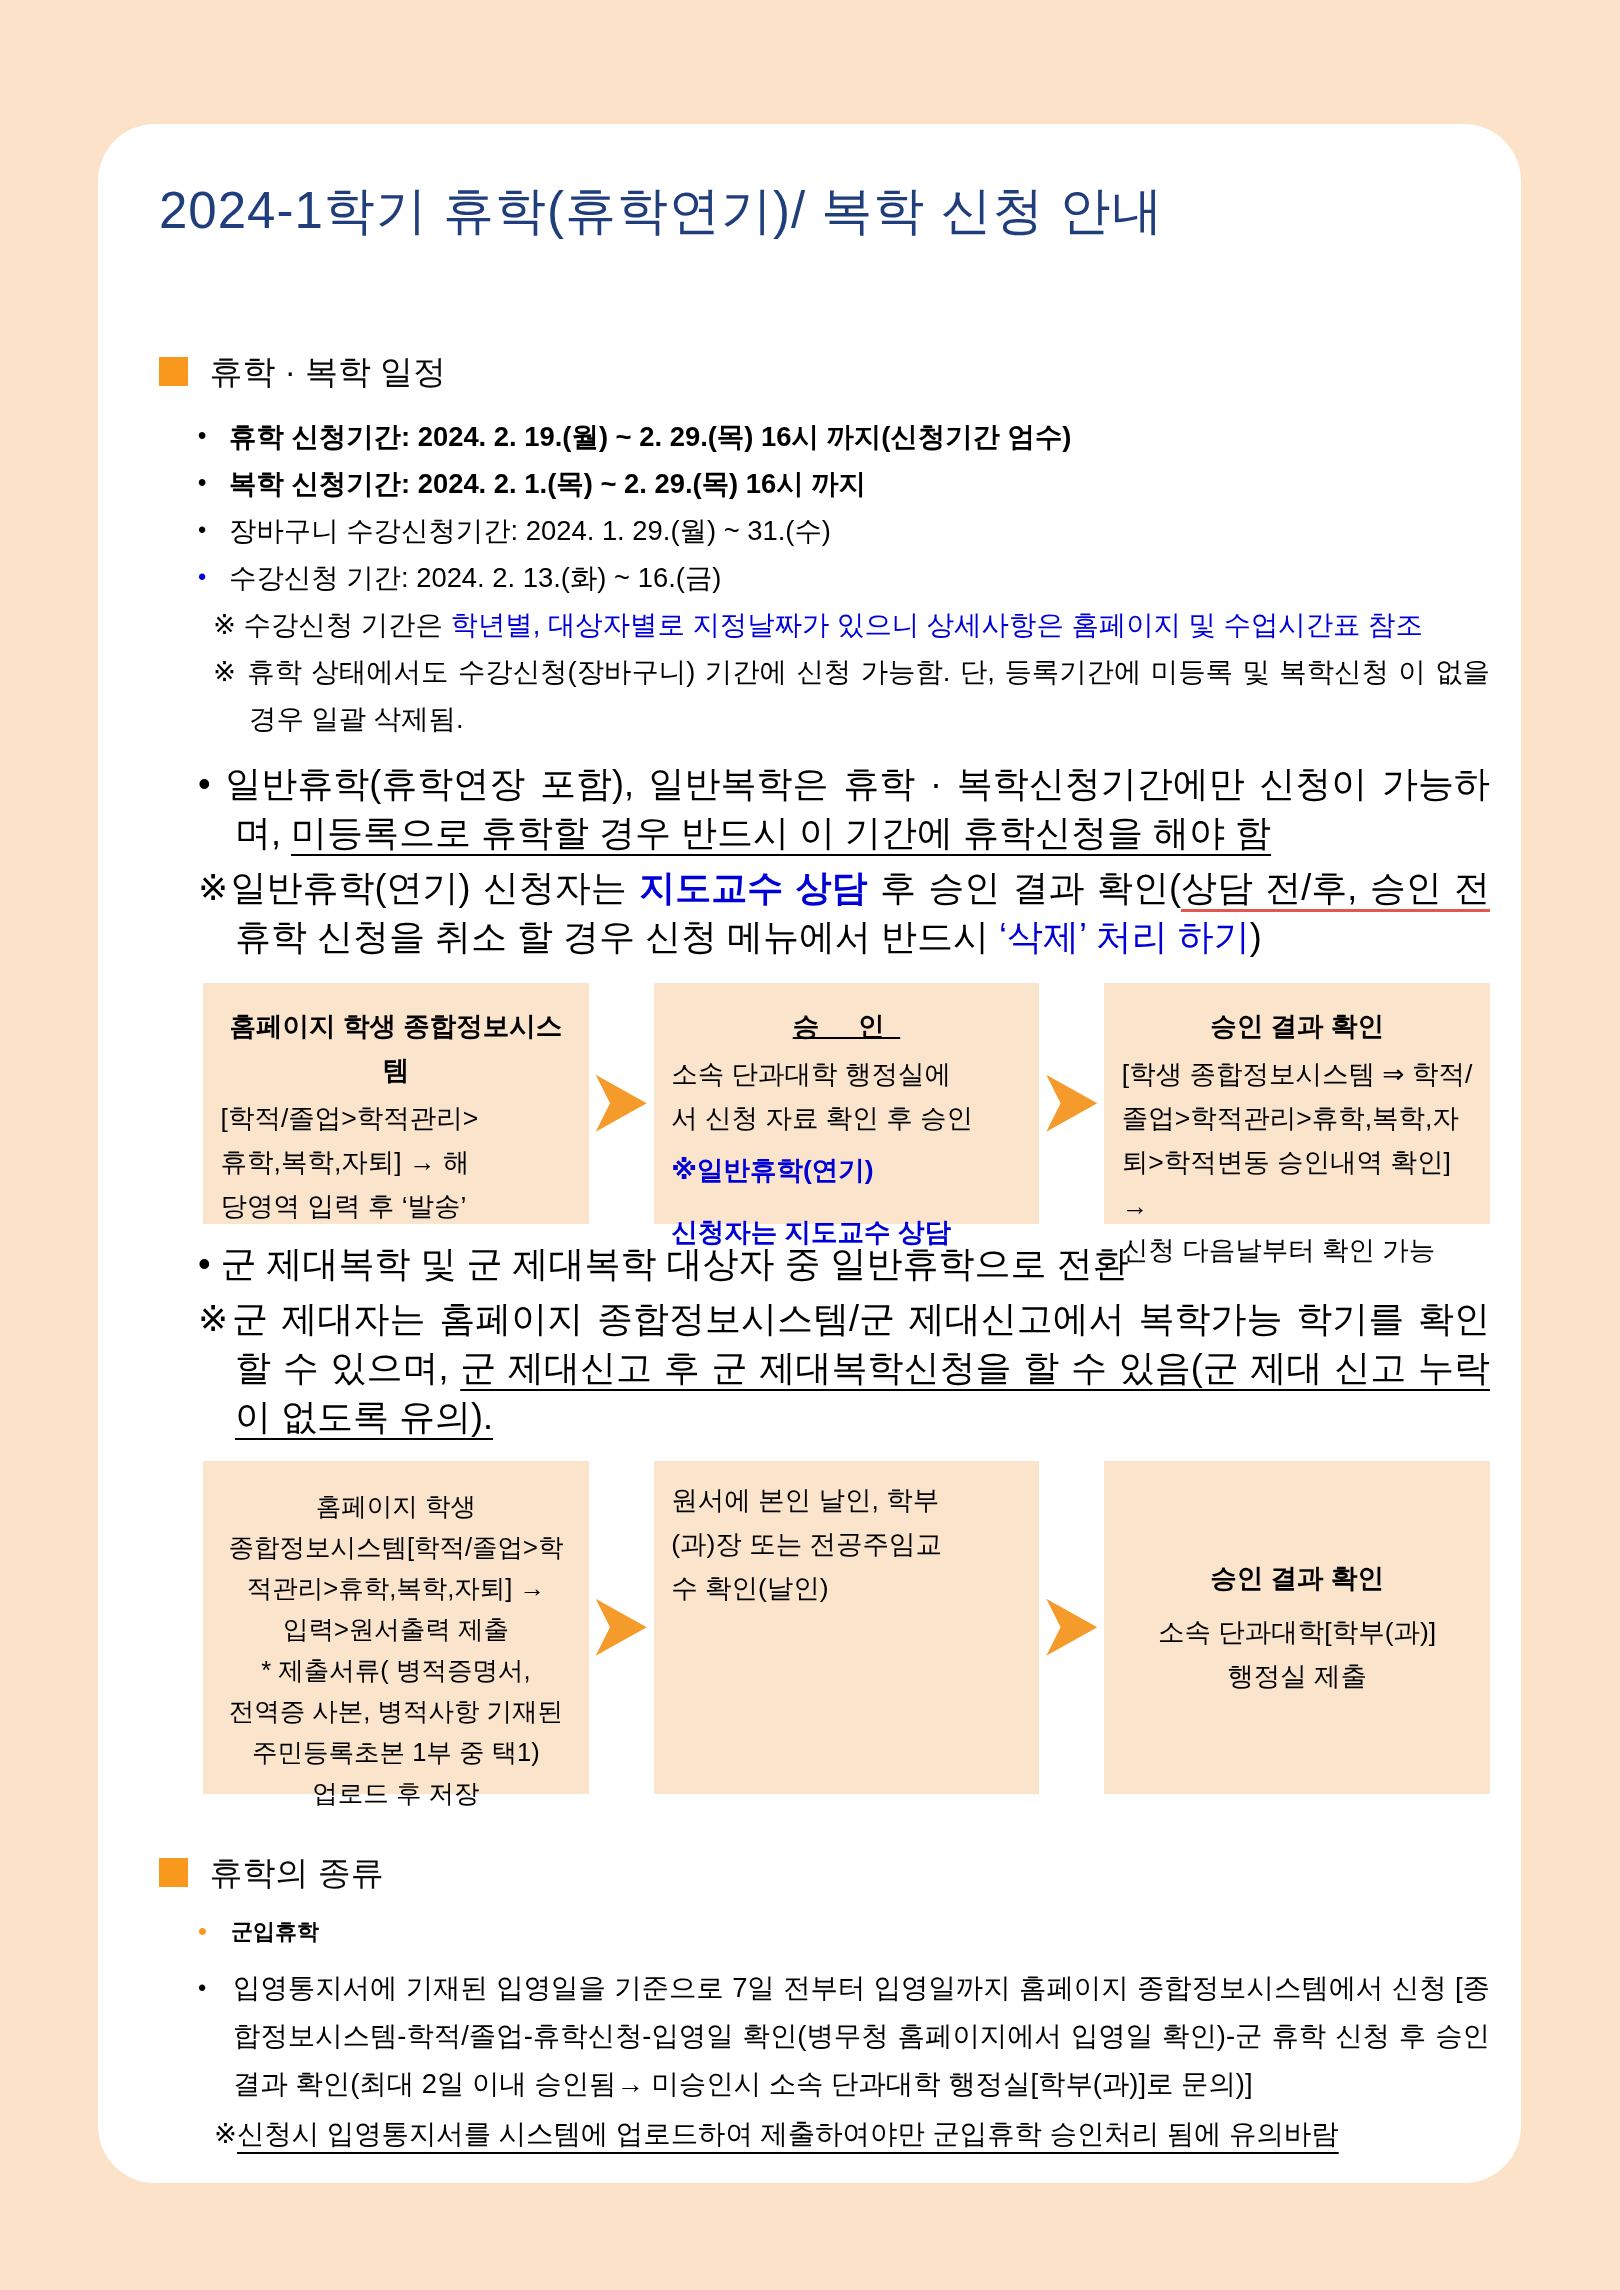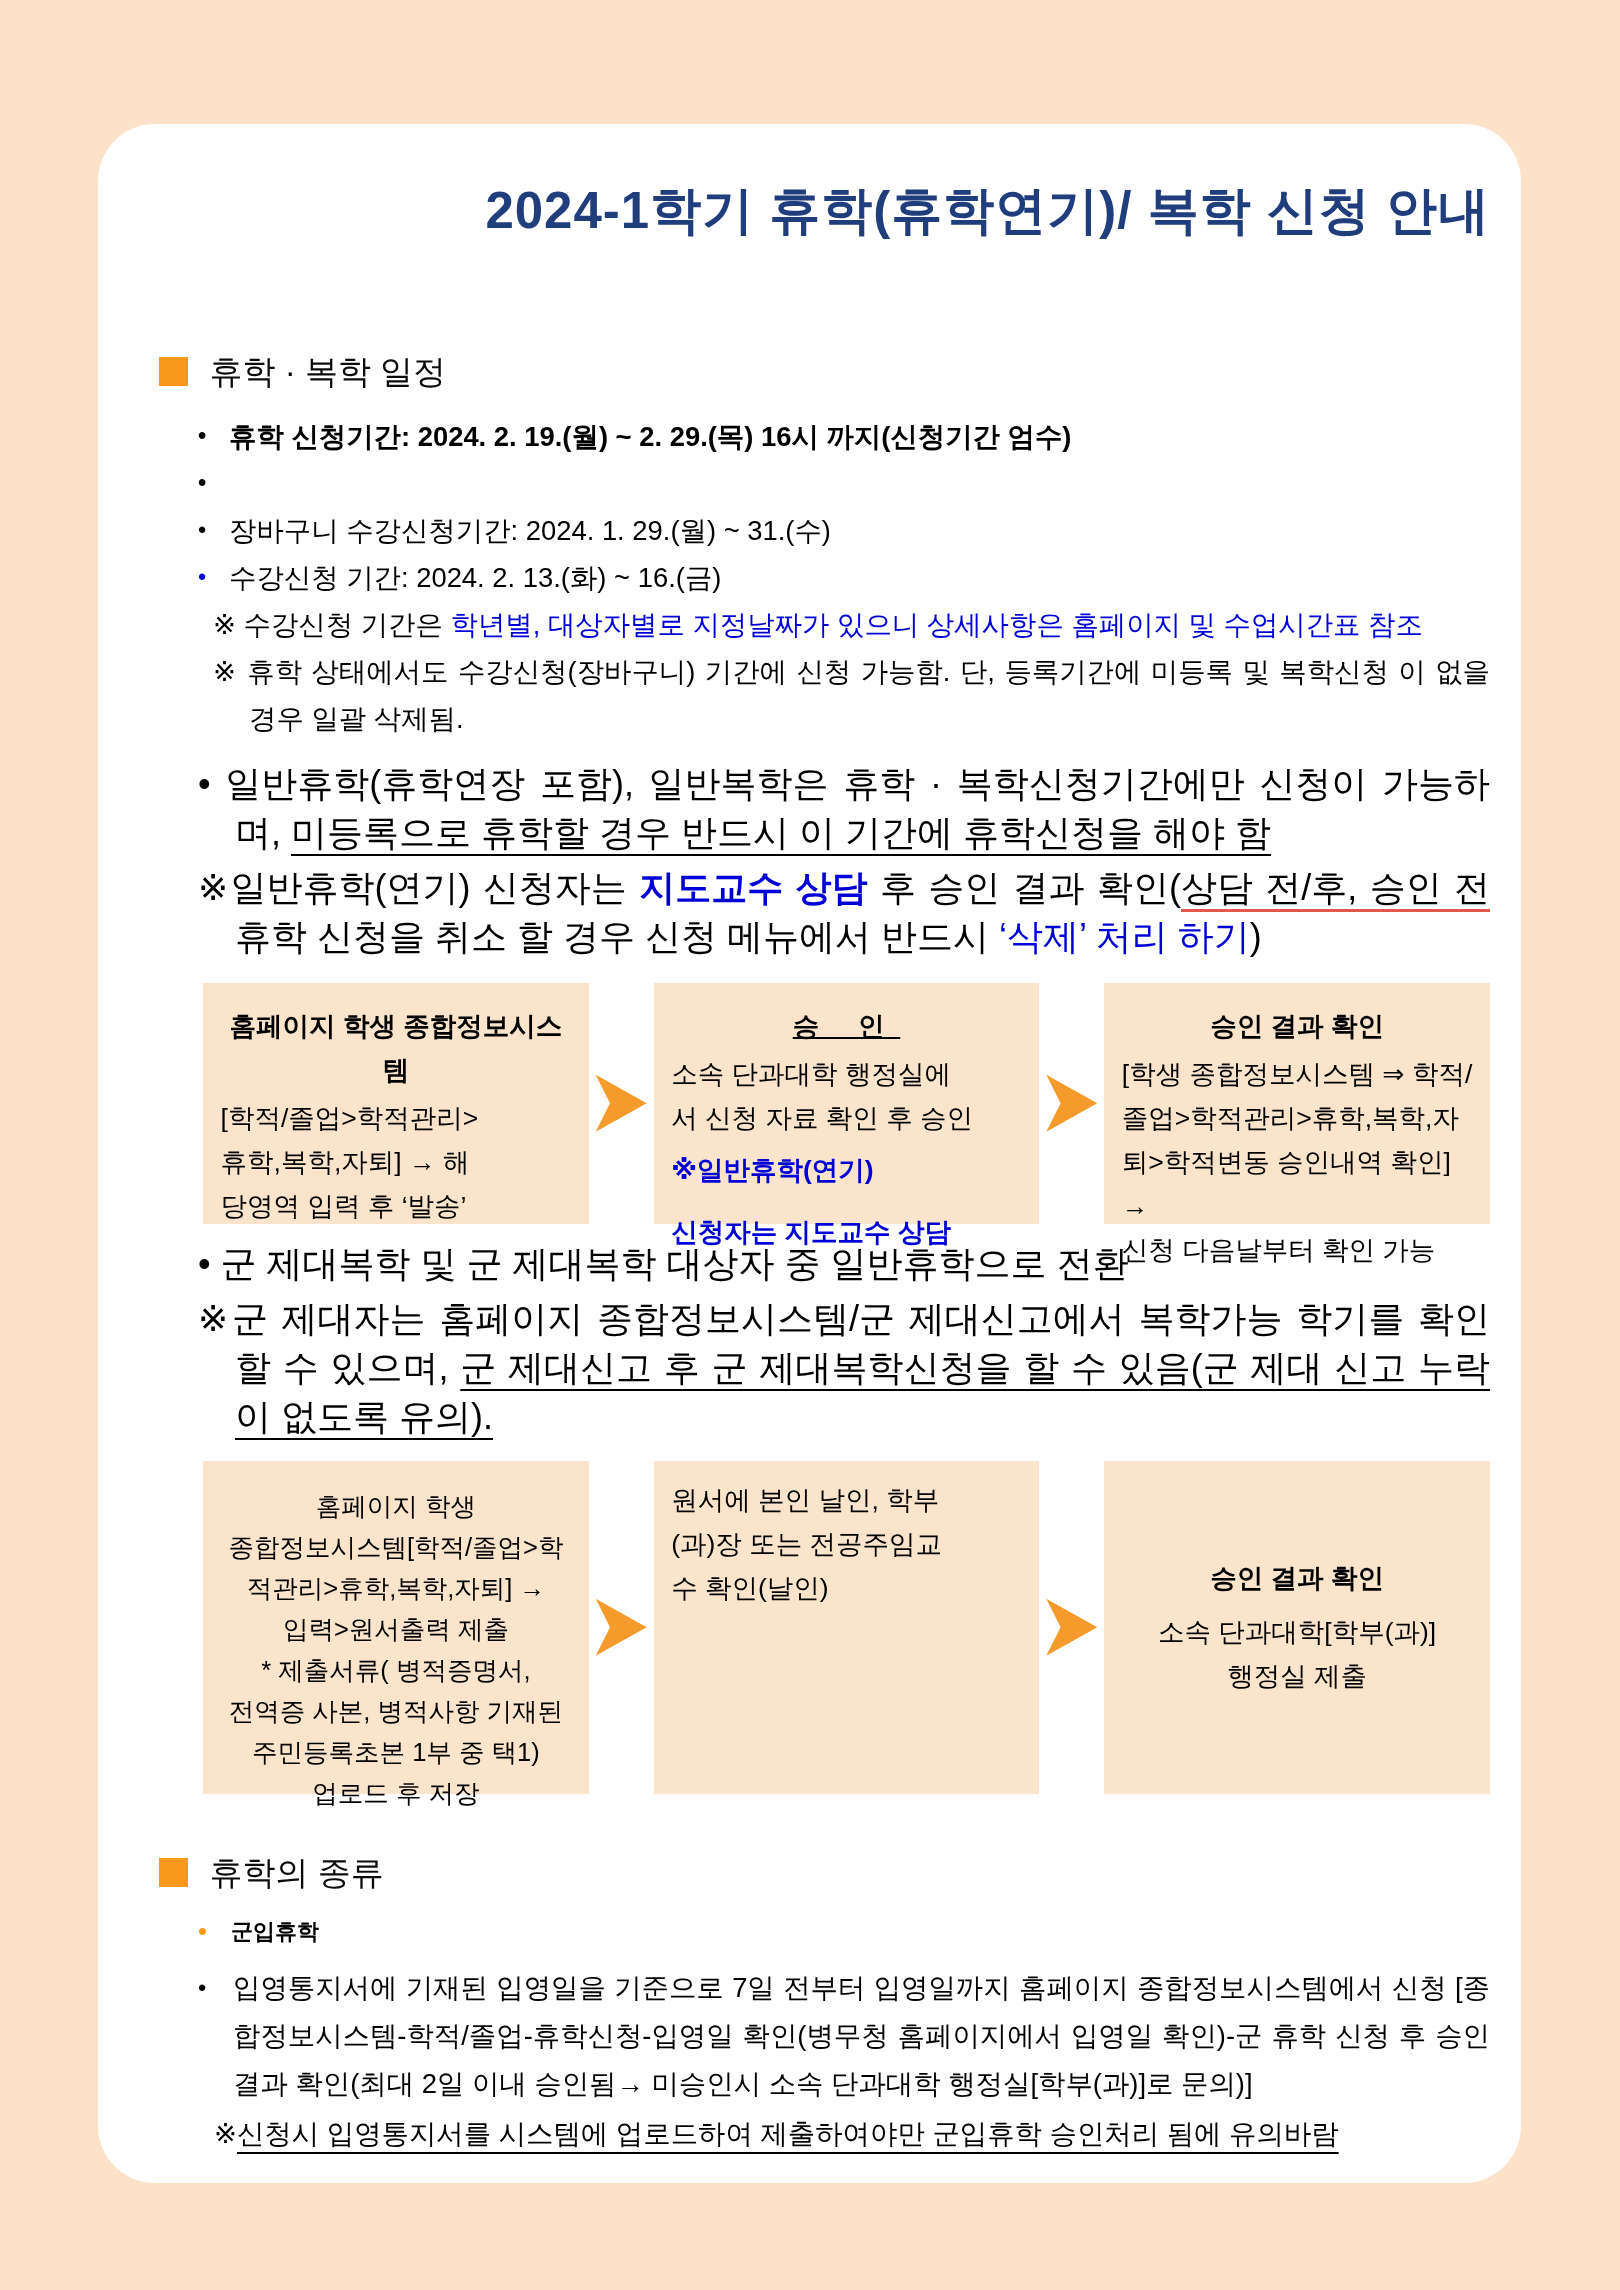--- a/index.html
+++ b/index.html
@@ -11,22 +11,22 @@
   }
   .card{
     position:absolute;left:98px;top:124px;
     width:1423px;height:2059px;
     background:#ffffff;border-radius:57px;
     box-sizing:border-box;
     padding:51px 31px 0 61px;
     overflow:hidden;
   }
   .doc-title{
-    margin:0;text-align:right;
-    color:#203d7c;font-size:51px;font-weight:bold;
+    margin:0;text-align:left;
+    color:#203d7c;font-size:51px;font-weight:normal;
     line-height:71px;letter-spacing:1px;
   }
   .sec-head{
     display:flex;align-items:center;gap:21.6px;
     font-size:33px;line-height:43px;color:#0a0a0a;
     margin:0;font-weight:400;
   }
   .sec-square{width:29px;height:29px;background:#f8981d;flex:none;}
   #sec1-head{margin-top:104px;}
   #sec2-head{margin-top:63px;}
@@ -103,20 +103,21 @@
     <span>휴학 · 복학 일정</span>
   </div>
 
   <div class="list">
     <div class="li bold">
       <span class="mk">•</span>
       <span>휴학 신청기간: 2024. 2. 19.(월) ~ 2. 29.(목) 16시 까지(신청기간 엄수)</span>
     </div>
     <div class="li bold">
       <span class="mk">•</span>
+      <span>복학 신청기간: 2024. 2. 1.(목) ~ 2. 29.(목) 16시 까지</span>
     </div>
     <div class="li">
       <span class="mk">•</span>
       <span>장바구니 수강신청기간: 2024. 1. 29.(월) ~ 31.(수)</span>
     </div>
     <div class="li">
       <span class="mk blue">•</span>
       <span>수강신청 기간: 2024. 2. 13.(화) ~ 16.(금)</span>
     </div>
     <div class="note"><span>※ 수강신청 기간은 </span><span class="blue">학년별, 대상자별로 지정날짜가 있으니 상세사항은 홈페이지 및 수업시간표 참조</span></div>

